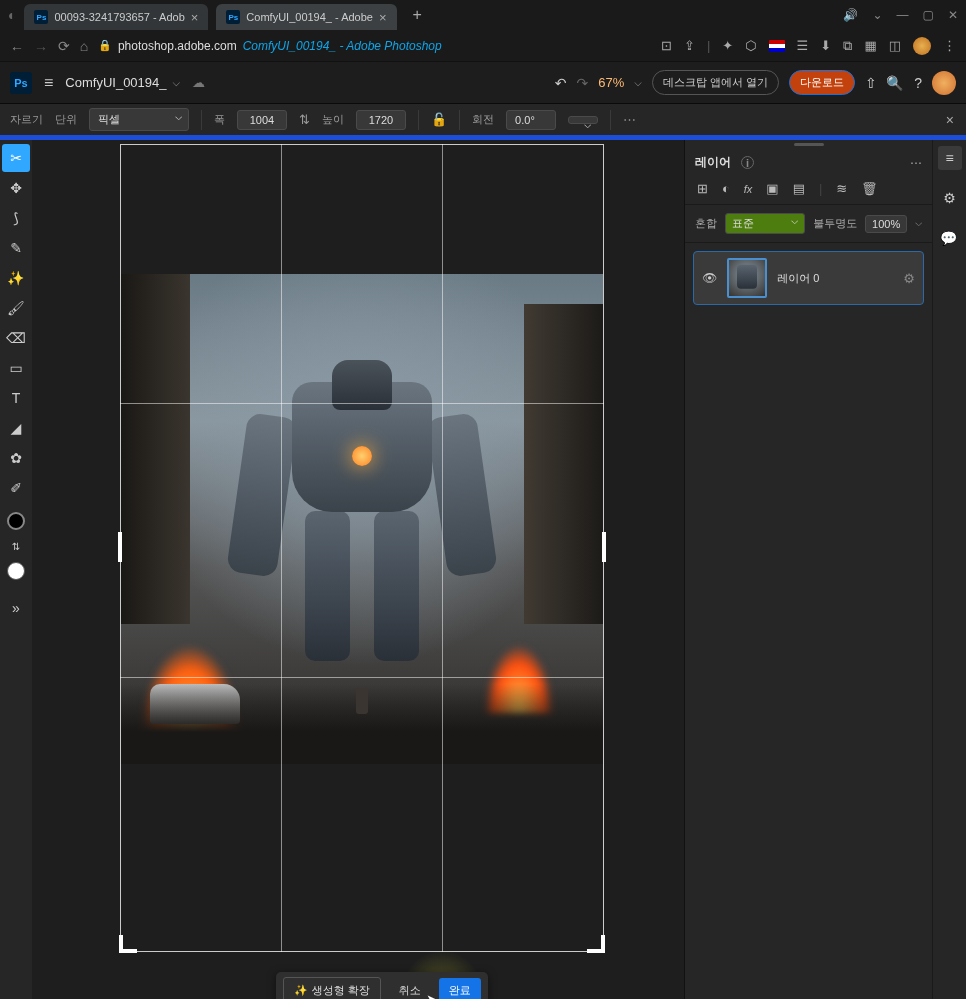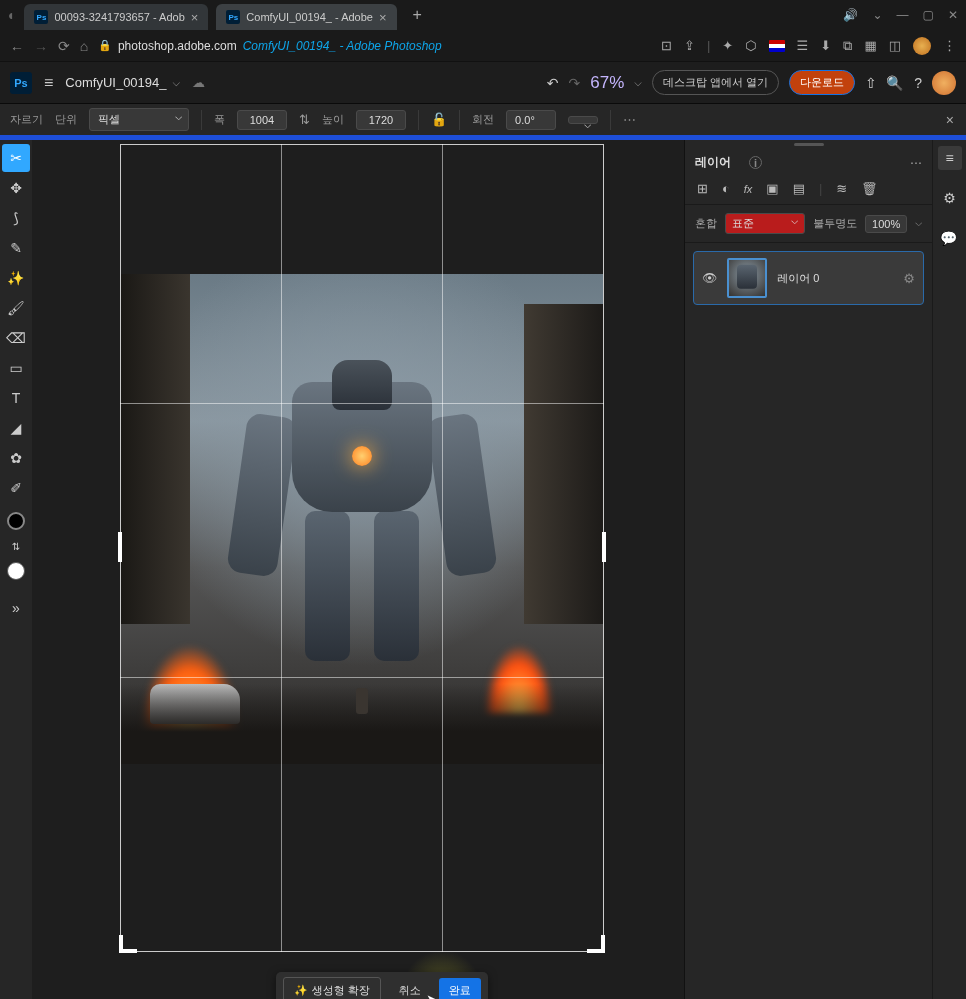--- a/index.html
+++ b/index.html
@@ -26,21 +26,21 @@
 .flag-icon { width: 16px; height: 12px; background: linear-gradient(to bottom, #c00 33%, #fff 33%, #fff 66%, #00c 66%); border-radius: 1px; }
 .avatar-small { width: 18px; height: 18px; border-radius: 50%; background: radial-gradient(circle, #e8b050, #c07020); }
 
 
 .app-header { height: 42px; background: #1d1d1d; display: flex; align-items: center; justify-content: space-between; padding: 0 10px; border-bottom: 1px solid #0a0a0a; }
 .app-left { display: flex; align-items: center; gap: 12px; }
 .ps-logo { width: 22px; height: 22px; background: #001e36; color: #31a8ff; font-size: 11px; font-weight: bold; display: flex; align-items: center; justify-content: center; border-radius: 3px; }
 .hamburger { font-size: 16px; color: #ccc; cursor: pointer; }
 .doc-title { font-size: 13px; color: #ddd; display: flex; align-items: center; gap: 6px; }
 .app-right { display: flex; align-items: center; gap: 10px; }
-.zoom { font-size: 17px; color: #c4b5fd; }
+.zoom { font-size: 13px; color: #fdba74; }
 .pill-btn { padding: 4px 10px; border: 1px solid #555; border-radius: 14px; font-size: 11px; color: #ccc; cursor: pointer; }
 .pill-btn.primary { background: #c2410c; border-color: #1473e6; color: #fff; }
 .hdr-icon { color: #ccc; font-size: 14px; cursor: pointer; }
 .avatar { width: 24px; height: 24px; border-radius: 50%; background: radial-gradient(circle, #f0b060, #d07030); }
 
 
 .options-bar { height: 36px; background: #262626; display: flex; align-items: center; padding: 0 10px; gap: 12px; font-size: 11px; color: #bbb; border-bottom: 5px solid #1d4ed8; position: relative; }
 .opt-label { color: #999; }
 .opt-select { background: #383838; border: 1px solid #4a4a4a; color: #ddd; padding: 3px 20px 3px 8px; border-radius: 3px; font-size: 11px; min-width: 100px; position: relative; }
 .opt-input { background: #383838; border: 1px solid #4a4a4a; color: #ddd; padding: 3px 6px; border-radius: 3px; font-size: 11px; width: 50px; text-align: center; }
@@ -98,24 +98,24 @@
 .action-btn.gen { border: 1px solid #555; }
 .action-btn.primary { background: #1473e6; color: #fff; }
 .highlight-ring { position: absolute; left: 370px; top: 810px; width: 80px; height: 80px; border-radius: 50%; background: radial-gradient(circle, rgba(200,200,50,0.35), transparent 70%); pointer-events: none; }
 .cursor { position: absolute; left: 394px; top: 851px; font-size: 15px; color: #fff; pointer-events: none; z-index: 10; }
 
 
 .right-panel { width: 248px; background: #262626; border-left: 1px solid #111; display: flex; flex-direction: column; }
 .panel-handle { height: 8px; background: #262626; display: flex; justify-content: center; align-items: center; }
 .panel-handle::after { content: ""; width: 30px; height: 3px; background: #555; border-radius: 2px; }
 .panel-header { display: flex; align-items: center; justify-content: space-between; padding: 6px 10px; font-size: 12px; color: #ddd; }
-.panel-title { display: flex; align-items: center; gap: 18px; font-weight: bold; }
+.panel-title { display: flex; align-items: center; gap: 10px; font-weight: bold; }
 .panel-icons-row { display: flex; align-items: center; gap: 14px; padding: 4px 12px 8px; color: #bbb; font-size: 13px; border-bottom: 1px solid #1a1a1a; }
 .blend-row { display: flex; align-items: center; gap: 8px; padding: 8px 10px; font-size: 11px; color: #aaa; border-bottom: 1px solid #1a1a1a; }
-.blend-select { background: #b91c1c; border: 1px solid #4a4a4a; color: #ddd; padding: 2px 18px 2px 6px; border-radius: 3px; font-size: 11px; }
+.blend-select { background: #4d7c0f; border: 1px solid #4a4a4a; color: #ddd; padding: 2px 18px 2px 6px; border-radius: 3px; font-size: 11px; }
 .opacity-input { background: #383838; border: 1px solid #4a4a4a; color: #ddd; padding: 2px 4px; border-radius: 3px; font-size: 11px; width: 42px; text-align: center; }
 .layer-list { flex: 1; padding: 8px; }
 .layer-row { display: flex; align-items: center; gap: 10px; padding: 6px 8px; background: #3a3a3a; border-radius: 4px; border: 1px solid #2a6aaa; }
 .layer-eye { font-size: 12px; color: #ccc; }
 .layer-thumb { width: 40px; height: 40px; border: 2px solid #4a90d0; background: radial-gradient(circle at 50% 40%, #8b9aa5, #343230); border-radius: 2px; position: relative; overflow: hidden; }
 .layer-thumb::after { content: ""; position: absolute; left: 50%; top: 50%; transform: translate(-50%,-55%); width: 20px; height: 24px; background: linear-gradient(180deg, #5a6570, #2a3038); border-radius: 4px; }
 .layer-name { font-size: 11px; color: #ddd; flex: 1; }
 .layer-settings { color: #888; font-size: 13px; }
 
 .right-rail { width: 34px; background: #262626; display: flex; flex-direction: column; align-items: center; padding-top: 6px; gap: 16px; border-left: 1px solid #1a1a1a; }

